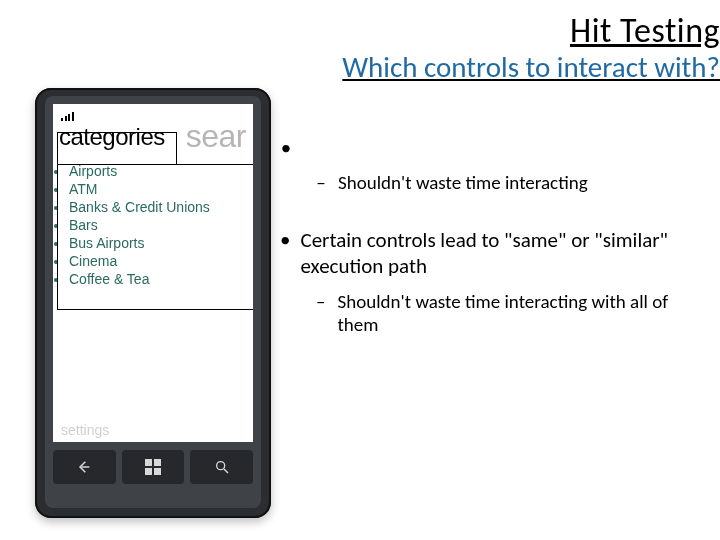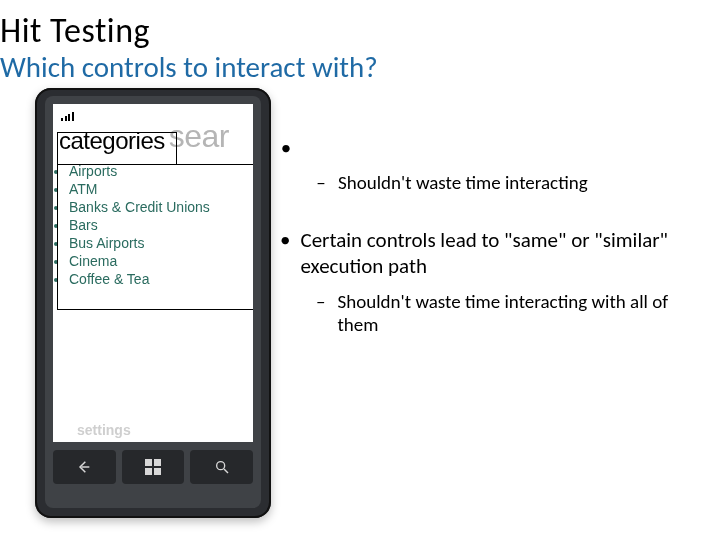--- a/index.html
+++ b/index.html
@@ -4,21 +4,21 @@
 <style>
   * { box-sizing: border-box; margin: 0; padding: 0; }
   body {
     width: 720px; height: 540px;
     background: #fff;
     font-family: Calibri, Arial, sans-serif;
     color: #000;
     position: relative;
     overflow: hidden;
   }
-  .title-wrap { text-align: left; padding-top: 10px; }
+  .title-wrap { text-align: right; padding-top: 10px; text-decoration: underline; }
   .title { font-size: 34px; letter-spacing: 0.5px; }
   .subtitle { font-size: 29px; color: #1f6aa5; margin-top: -2px; }
 
   
   .phone {
     position: absolute;
     left: 35px;
     top: 88px;
     width: 236px;
     height: 430px;
@@ -38,43 +38,43 @@
     width: 100%; height: 338px;
     background: #fff;
     position: relative;
     overflow: hidden;
   }
   .status-row { height: 12px; padding: 2px 6px 0; }
   .sig-bars { display: inline-flex; gap: 1.5px; align-items: flex-end; margin-left: 2px; }
   .sig-bars span { width: 2px; background: #000; display: inline-block; }
   .b1{height:3px}.b2{height:5px}.b3{height:7px}.b4{height:9px}
   .branding { font-size: 10px; letter-spacing: 1px; padding: 6px 8px 0; font-weight: 600; }
-  .tab-row { display: flex; align-items: flex-end; padding: 2px 6px 4px; gap: 4px; position: relative; }
+  .tab-row { display: flex; align-items: center; padding: 2px 6px 4px; gap: 21px; position: relative; }
   .tab-active {
     font-family: "Segoe UI Light","Segoe UI","Helvetica Neue",Arial,sans-serif;
     font-weight: 300; font-size: 24px; color: #000; letter-spacing: -0.5px;
   }
   .tab-ghost {
     font-family: "Segoe UI Light","Segoe UI","Helvetica Neue",Arial,sans-serif;
     font-weight: 300; font-size: 32px; color: #b5b5b5; letter-spacing: -0.5px;
   }
   .highlight-box {
     position: absolute; border: 1px solid #000; pointer-events: none;
   }
   .hb1 { left: 4px; top: 28px; width: 120px; height: 33px; }
   .hb2 { left: 4px; top: 60px; width: 204px; height: 146px; }
   .list {
     padding: 4px 8px 0; display: flex; flex-direction: column; gap: 2px;
     font-family: "Segoe UI","Helvetica Neue",Arial,sans-serif;
     font-size: 14px; color: #2a6b5f; margin-left: 8px;
   }
   .settings {
-    position: absolute; left: 24px; bottom: 4px;
+    position: absolute; left: 8px; bottom: 4px;
     color: #cfcfcf; font-family: "Segoe UI Light",Arial,sans-serif;
-    font-size: 14px; font-weight: 700;
+    font-size: 14px; font-weight: 400;
   }
 
   .hw-row {
     height: 34px; margin-top: 8px;
     display: flex; gap: 6px;
   }
   .hw-btn {
     flex: 1; background: #26282b; border-radius: 4px;
     display: flex; align-items: center; justify-content: center;
     color: #cfcfcf;

